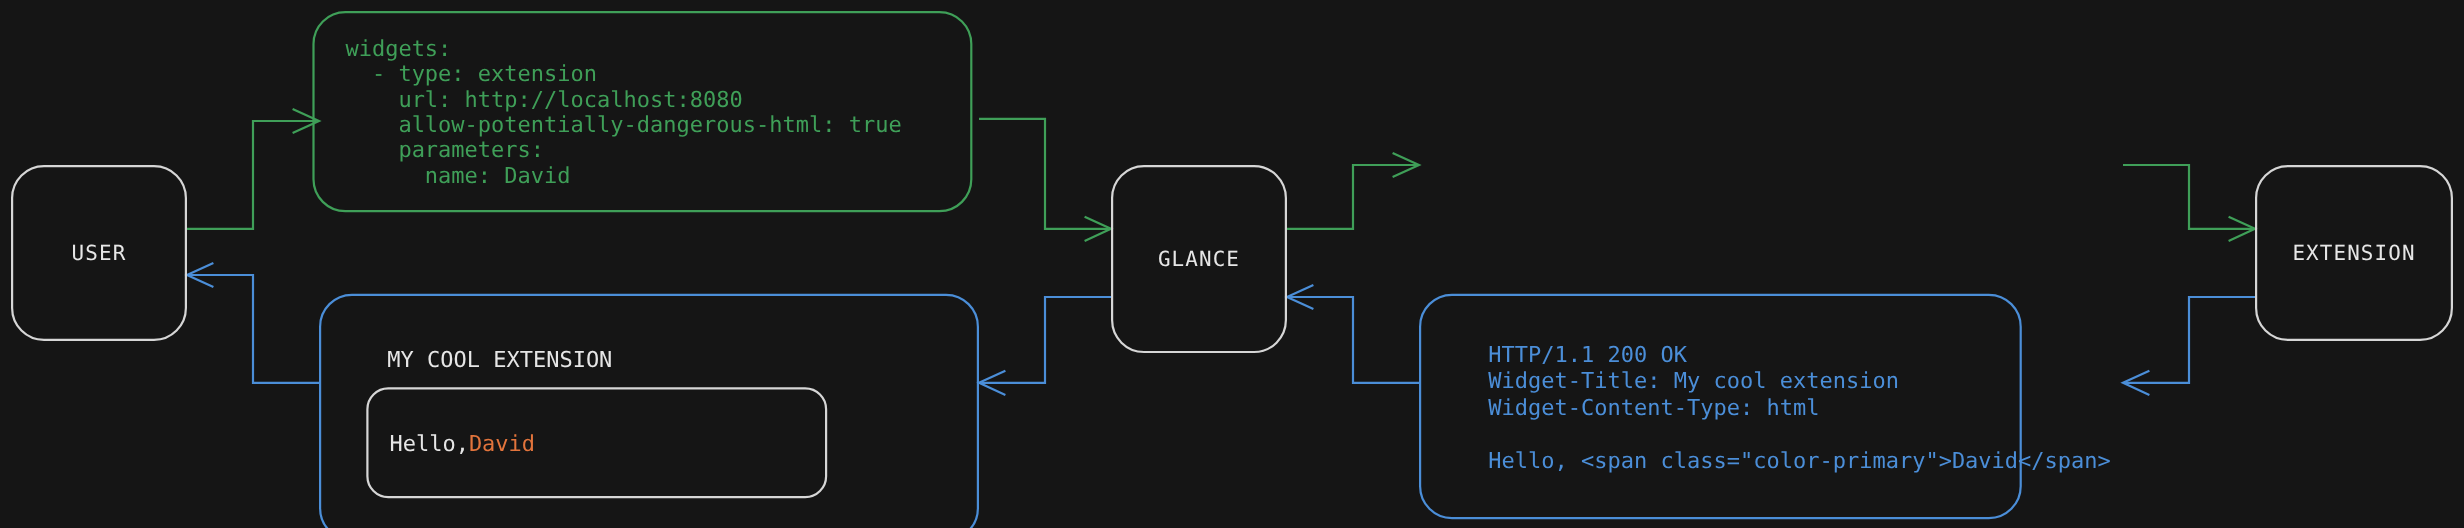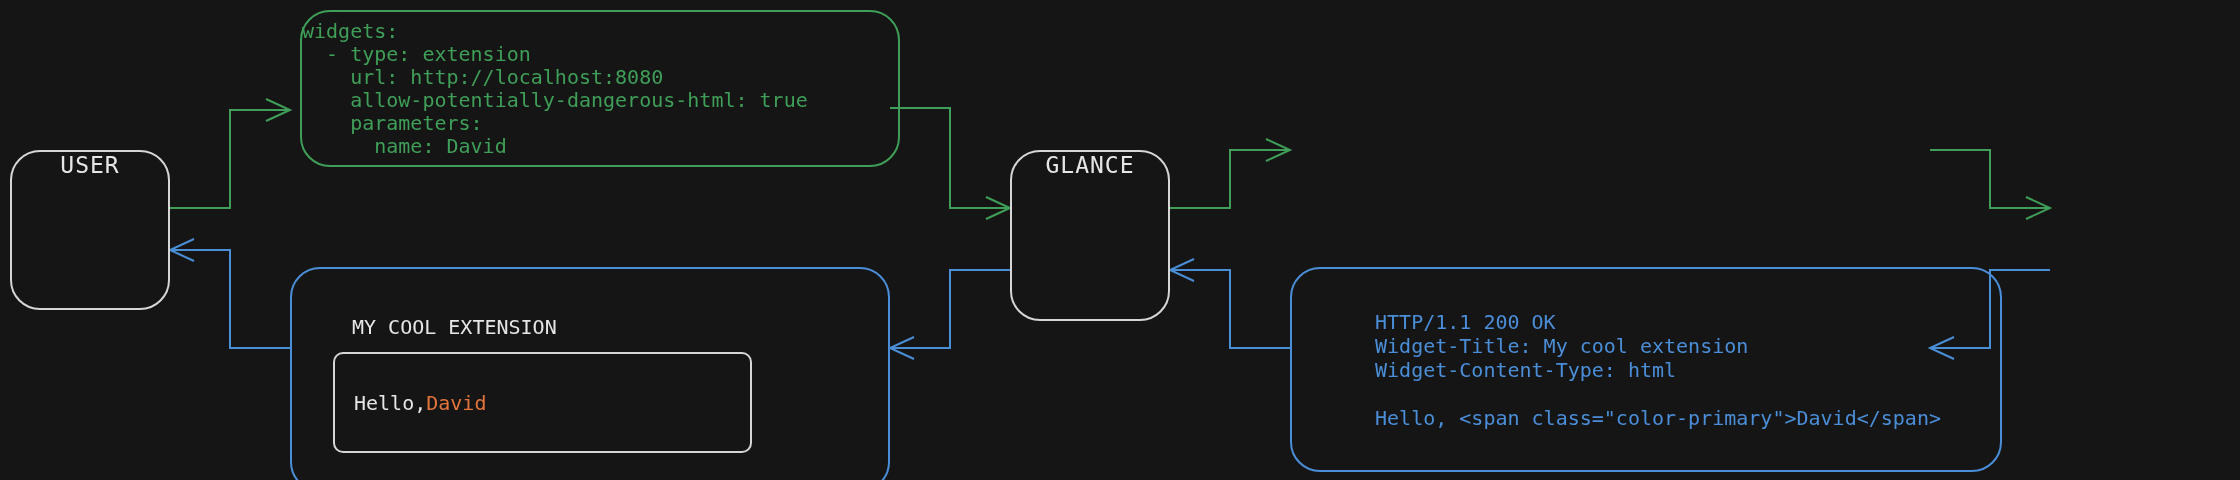--- a/index.html
+++ b/index.html
@@ -22,64 +22,65 @@
     color: var(--text_primary);
   }
   .box {
     position: absolute;
     border: 2px solid var(--node_border);
     border-radius: 30px;
     background: transparent;
   }
   .node {
     display: flex;
+    align-items: center;
     justify-content: center;
-    font-size: 23px;
+    font-size: 19px;
     letter-spacing: 1px;
     color: var(--text_primary);
   }
   .node-user      { left: 10px;   top: 150px; width: 160px; height: 160px; }
   .node-glance    { left: 1010px; top: 150px; width: 160px; height: 171px; }
   .node-extension { left: 2050px; top: 150px; width: 180px; height: 160px; }
 
   .codebox { display: flex; align-items: center; }
   .codebox .code {
     white-space: pre;
     font-size: 20px;
     letter-spacing: 0;
   }
   .box-green { border-color: var(--green); }
   .box-blue  { border-color: var(--blue); margin-top: 22px; }
   .text-green { color: var(--green); }
   .text-blue  { color: var(--blue); }
 
-  .config-box   { left: 300px;  top: 10px;  width: 600px; height: 157px; }
+  .config-box   { left: 284px;  top: 10px;  width: 600px; height: 183px; padding-left: 28px; }
   .config-box .code { line-height: 23px; }
   .request-box  { left: 1290px; top: 90px;  width: 640px; height: 119px; padding-left: 37px; }
   .request-box .code { line-height: 24px; }
-  .response-box { left: 1290px; top: 245px; width: 712px; height: 205px; padding-left: 24px; justify-content: center; }
+  .response-box { left: 1290px; top: 245px; width: 548px; height: 205px; padding-left: 61px; }
   .response-box .code { line-height: 24px; }
 
   .widget-box   { left: 290px;  top: 245px; width: 600px; height: 225px; }
   .widget-title {
     position: absolute;
     left: 60px;
     top: 46px;
     font-size: 20px;
     line-height: 24px;
     color: var(--text_primary);
   }
   .widget-inner {
     position: absolute;
     left: 41px;
     top: 83px;
     width: 419px;
     height: 101px;
     border: 2px solid var(--node_border);
-    border-radius: 10px;
+    border-radius: 20px;
     display: flex;
     align-items: center;
     padding-left: 19px;
     font-size: 20px;
   }
   .greeting-name { color: var(--orange); }
 
   svg.arrows {
     position: absolute;
     left: 0; top: 0;
@@ -131,20 +132,23 @@
       <path class="arrow-blue" d="M194,239 L170,250 L194,261"></path>
     </g>
   </svg>
 
   <div class="box node node-user">
     <span>USER</span>
   </div>
   <div class="box node node-glance">
     <span>GLANCE</span>
   </div>
+  <div class="box node node-extension">
+    <span>EXTENSION</span>
+  </div>
 
   <div class="box box-green codebox config-box">
     <div class="code text-green">widgets:
   - type: extension
     url: http://localhost:8080
     allow-potentially-dangerous-html: true
     parameters:
       name: David</div>
   </div>
 

